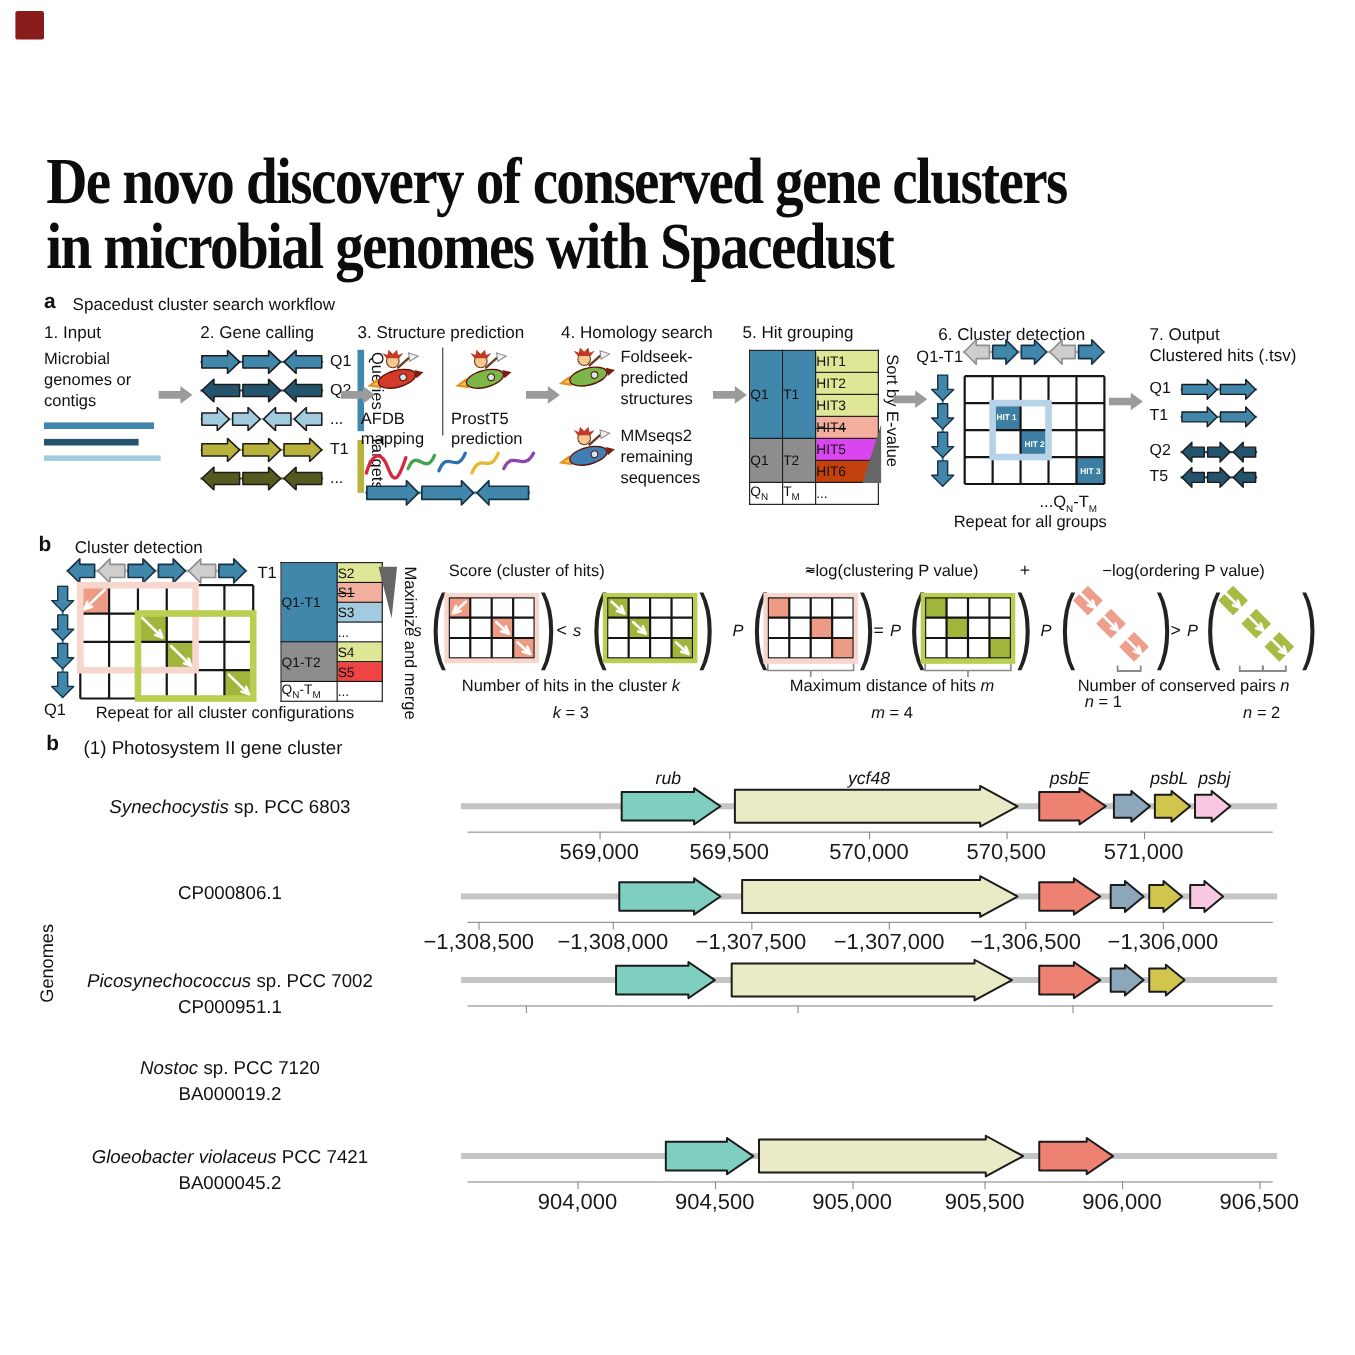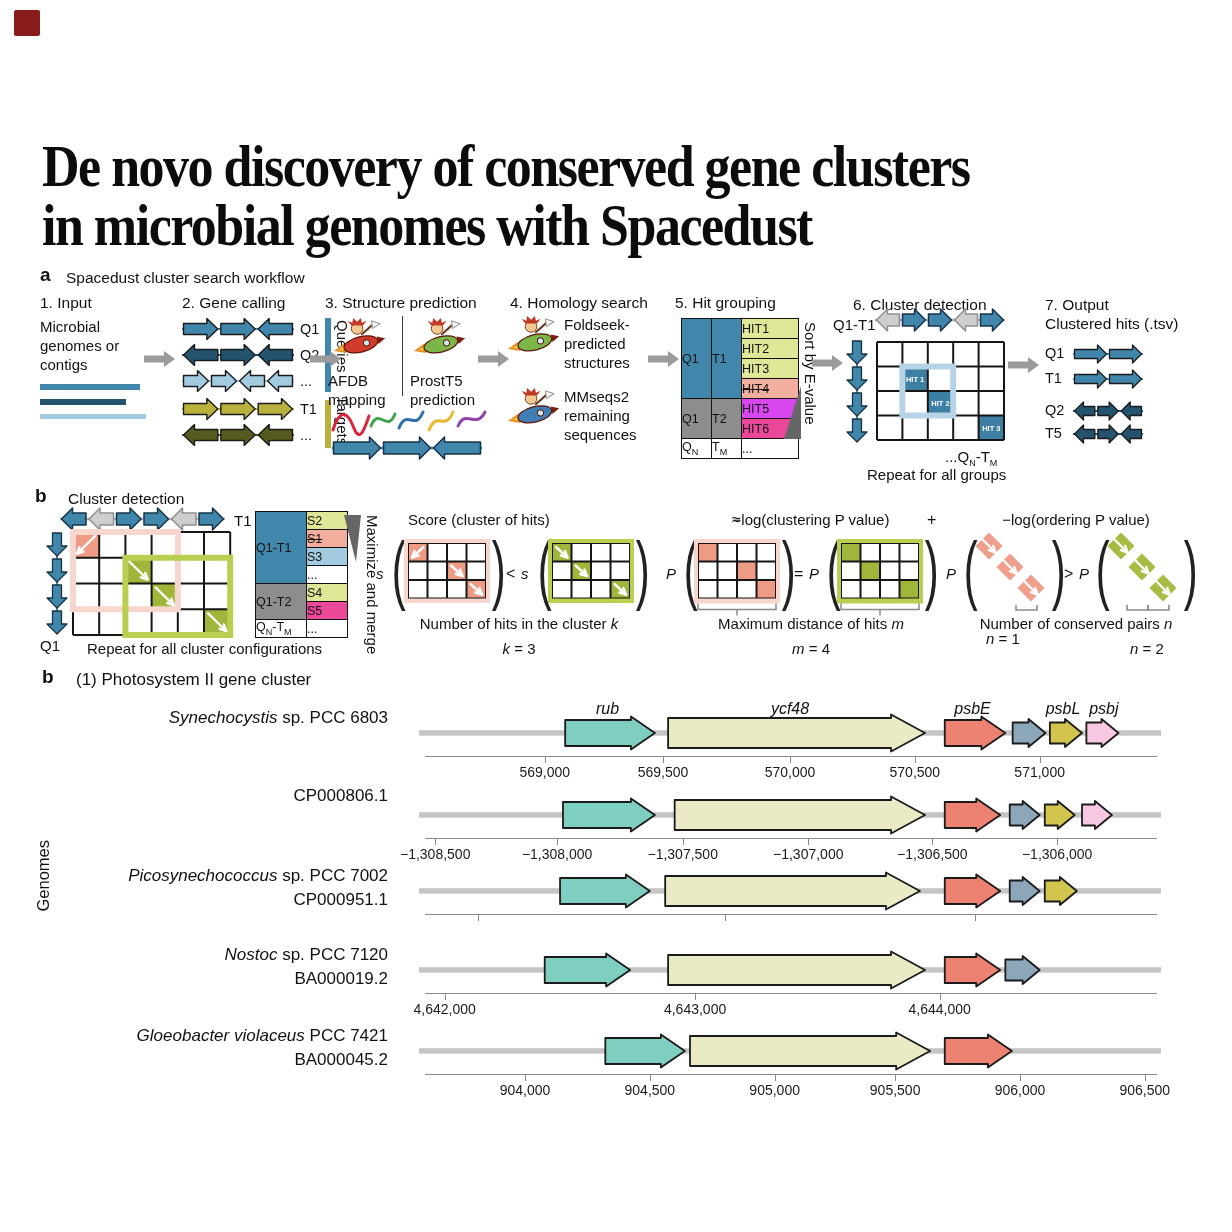--- a/index.html
+++ b/index.html
@@ -22,27 +22,27 @@
   .iv{font-style:italic}
   .cap{font-size:15px;text-align:center}
   .htbl{border-collapse:collapse;background:#fff}
   .htbl td{border:1.7px solid #111;font-size:12.5px;padding:0;color:#111}
   .htbl .qt{width:29px;height:19px}
   .htbl .hit{width:56px;height:19px}
   .stbl .pair{width:50px;height:17px}
   .stbl .scell{width:40px;height:17px}
   sub{font-size:9px}
   .track{left:0;width:1180px;height:95px}
-  .tname{position:absolute;left:0;top:0;width:358px;text-align:right;line-height:1.2}
+  .tname{position:absolute;left:0;top:16px;width:358px;text-align:center;line-height:1.2}
   .nl1{margin-top:8px;font-size:17px}
   .nl2{margin-top:4px;font-size:17px}
   .tplot{position:absolute;left:395px;top:0;width:730px;height:95px}
   .axis{left:0;top:56px;width:732px;border-top:1.4px solid #8a8a8a}
   .tick{top:56px;height:7px;border-left:1.4px solid #8a8a8a}
-  .ticklab{top:64px;transform:translateX(-50%);font-size:14px;white-space:nowrap;color:#1a1a1a}
+  .ticklab{top:64px;transform:translateX(-50%);font-size:20px;white-space:nowrap;color:#1a1a1a}
   .glab{transform:translateX(-50%);font-style:italic;font-size:16px;white-space:nowrap;top:0}
 </style>
 </head>
 <body>
 
 <div id="root">
 
   <div class="abs" style="left:14px;top:10px;width:26px;height:26px;border-radius:2px;background:#8a1b1b"></div>
 
   <div class="abs ttl" style="left:42px;top:132px">De novo discovery of conserved gene clusters</div>
@@ -210,21 +210,21 @@
             </tr>
             <tr>
               <td class="hit" style="background:#f2af9e"><s>HIT4</s></td>
             </tr>
             <tr>
               <td class="qt" rowspan="2" style="background:#8d8d8d">Q1</td>
               <td class="qt" rowspan="2" style="background:#8d8d8d">T2</td>
               <td class="hit" style="background:#d946ef">HIT5</td>
             </tr>
             <tr>
-              <td class="hit" style="background:#ec4899">HIT6</td>
+              <td class="hit" style="background:#c2410c">HIT6</td>
             </tr>
             <tr>
               <td class="qt">Q<sub>N</sub></td>
               <td class="qt">T<sub>M</sub></td>
               <td class="hit">...</td>
             </tr>
           </tbody>
         </table>
       </div>
     <div class="abs vtext" style="left:762px;top:32px">Sort by E-value</div>
@@ -380,21 +380,21 @@
               <td class="scell" style="background:#a3cbe0">S3</td>
             </tr>
             <tr>
               <td class="scell" style="background:#fff">...</td>
             </tr>
             <tr>
               <td class="pair" rowspan="2" style="background:#8d8d8d">Q1-T2</td>
               <td class="scell" style="background:#dfe695">S4</td>
             </tr>
             <tr>
-              <td class="scell" style="background:#ec4899">S5</td>
+              <td class="scell" style="background:#ef4444">S5</td>
             </tr>
             <tr>
               <td class="pair">Q<sub>N</sub>-T<sub>M</sub></td>
               <td class="scell">...</td>
             </tr>
           </tbody>
         </table>
       </div>
     <svg class="abs" style="left:314px;top:30px" width="18" height="48">
       <polygon points="0,0 17,0 12,47" fill="#666"></polygon>
@@ -629,36 +629,20 @@
             <div class="abs tick" style="left:7.3%"></div>
             <div class="abs tick" style="left:41.1%"></div>
             <div class="abs tick" style="left:75.3%"></div>
           </div>
       </div>
         <div class="abs track" style="top:275px">
         <div class="tname">
           <div class="nl1"><i>Nostoc</i> sp. PCC 7120</div>
           <div class="nl2">BA000019.2</div>
           </div>
-        <div class="tplot">
-          <svg class="abs" style="left:0;top:0;overflow:visible" width="730" height="60">
-              <rect x="-6" y="30.2" width="742" height="5.5" fill="#c5c5c5"></rect>
-              <polygon points="119.71999999999998,20 181.13,20 181.13,16.5 205.13,33 181.13,49.5 181.13,46 119.71999999999998,46" fill="#7fcfc1" stroke="#1b1b1b" stroke-width="1.8" stroke-linejoin="round"></polygon>
-              <polygon points="243.08999999999997,18 466.05,18 466.05,14.5 500.05,33 466.05,51.5 466.05,48 243.08999999999997,48" fill="#ebeac6" stroke="#1b1b1b" stroke-width="1.8" stroke-linejoin="round"></polygon>
-              <polygon points="519.76,20 551.24,20 551.24,16.5 575.24,33 551.24,49.5 551.24,46 519.76,46" fill="#ee8272" stroke="#1b1b1b" stroke-width="1.8" stroke-linejoin="round"></polygon>
-              <polygon points="580.35,22.5 597.66,22.5 597.66,19 614.66,33 597.66,47 597.66,43.5 580.35,43.5" fill="#8ca7b9" stroke="#1b1b1b" stroke-width="1.8" stroke-linejoin="round"></polygon>
-            </svg>
-          <div class="abs axis"></div>
-            <div class="abs tick" style="left:2.7%"></div>
-            <div class="abs ticklab" style="left:2.7%">4,642,000</div>
-            <div class="abs tick" style="left:37%"></div>
-            <div class="abs ticklab" style="left:37%">4,643,000</div>
-            <div class="abs tick" style="left:70.5%"></div>
-            <div class="abs ticklab" style="left:70.5%">4,644,000</div>
-          </div>
       </div>
         <div class="abs track" style="top:356px">
         <div class="tname">
           <div class="nl1"><i>Gloeobacter violaceus</i> PCC 7421</div>
           <div class="nl2">BA000045.2</div>
           </div>
         <div class="tplot">
           <svg class="abs" style="left:0;top:0;overflow:visible" width="730" height="60">
               <rect x="-6" y="30.2" width="742" height="5.5" fill="#c5c5c5"></rect>
               <polygon points="180.31,20 235.88,20 235.88,16.5 259.88,33 235.88,49.5 235.88,46 180.31,46" fill="#7fcfc1" stroke="#1b1b1b" stroke-width="1.8" stroke-linejoin="round"></polygon>

